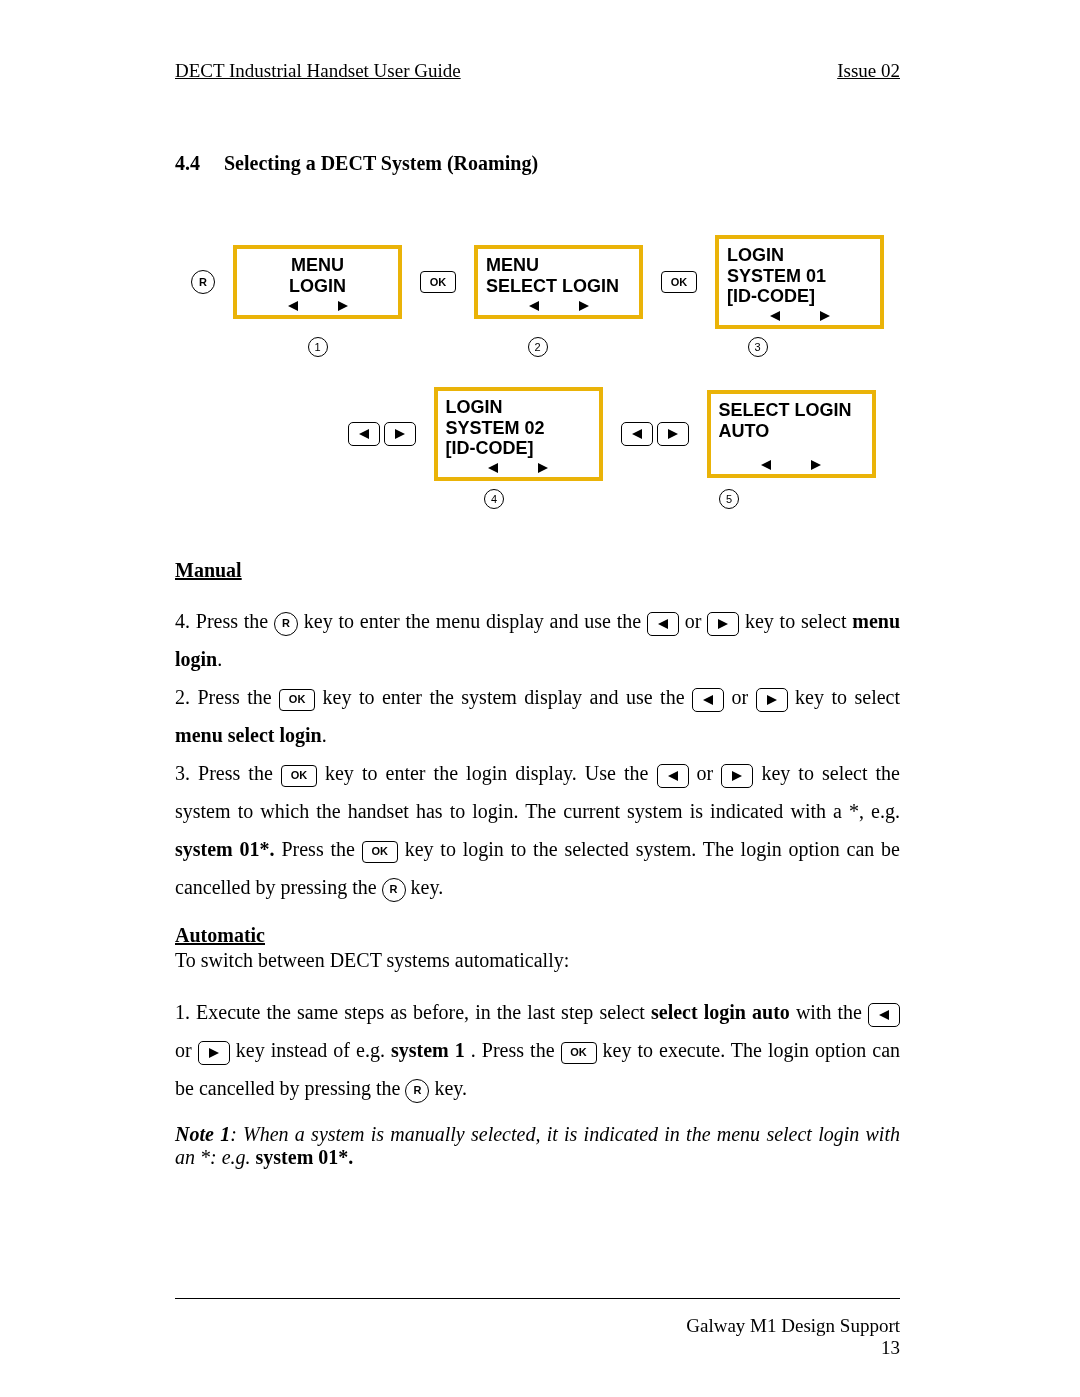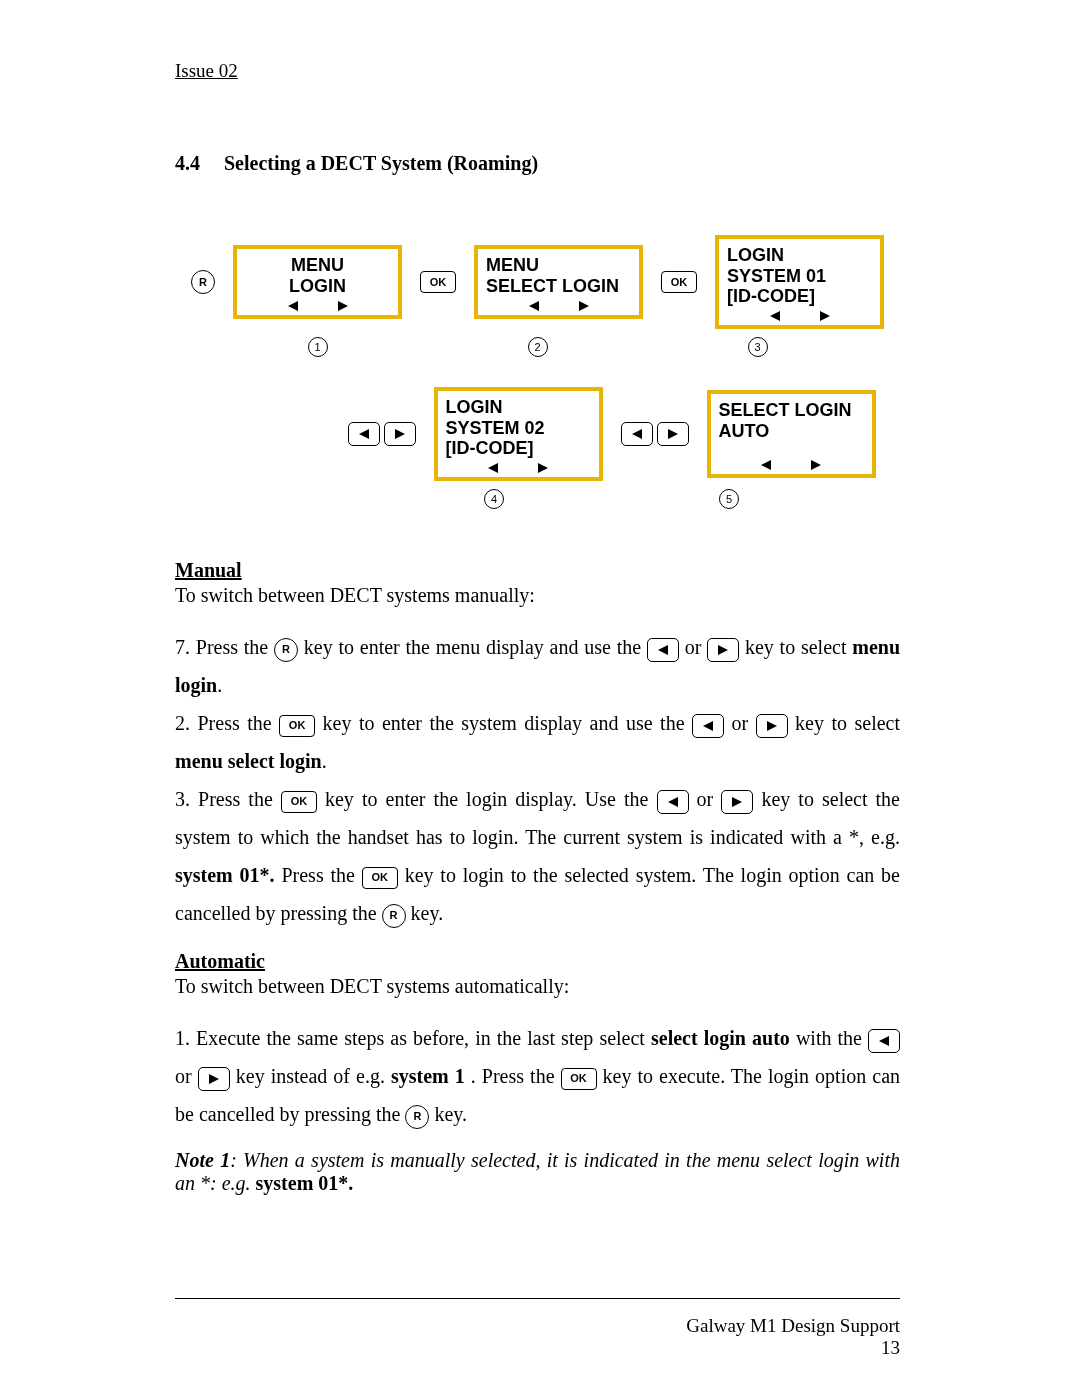--- a/index.html
+++ b/index.html
@@ -168,20 +168,21 @@
     margin-bottom: 8px;
     padding-left: 148px;
   }
 </style>
 </head>
 <body>
 
 <div class="page">
 
   <div class="header-line">
+    <span>DECT Industrial Handset User Guide</span>
     <span>Issue 02</span>
   </div>
 
   <div class="section-heading">
     <span class="num">4.4</span>
     <span>Selecting a DECT System (Roaming)</span>
   </div>
 
   <div class="diagram">
     <div class="diag-row">
@@ -255,25 +256,24 @@
           </div>
       </div>
     </div>
     <div class="step-circles" style="gap:215px; padding-left:148px;">
       <span class="circle-num">4</span>
       <span class="circle-num">5</span>
     </div>
   </div>
 
   <div class="subhead">Manual</div>
-  <div class="body-text">To switch between DECT systems manually:</div>
   <div style="height:20px"></div>
 
   <div class="step-line">
-    <span>7. Press the </span>
+    <span>4. Press the </span>
     <span class="r-key">R</span>
     <span> key to enter the menu display and use the </span>
     <span class="arrow-key">
         <span class="tri-left"></span>
       </span>
     <span> or </span>
     <span class="arrow-key">
         <span class="tri-right"></span>
       </span>
     <span>  key to select </span>

